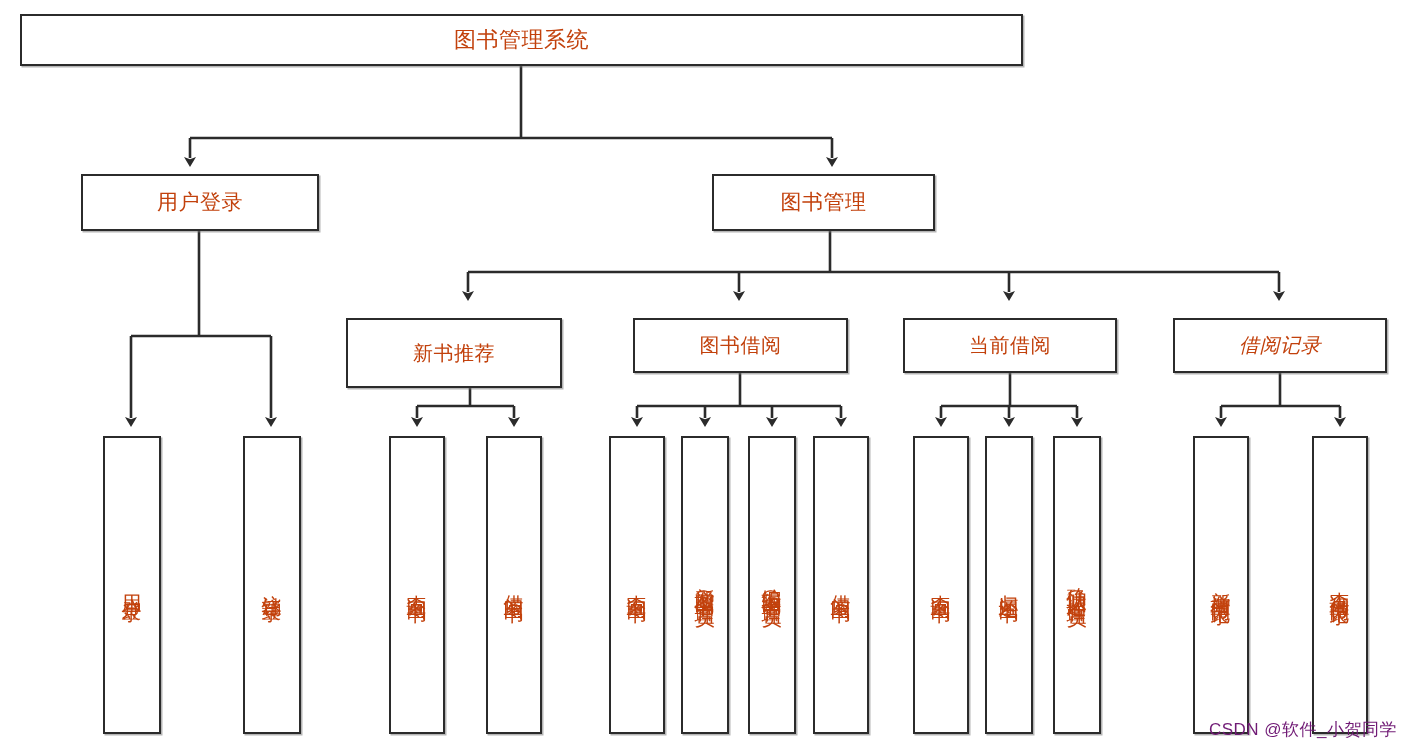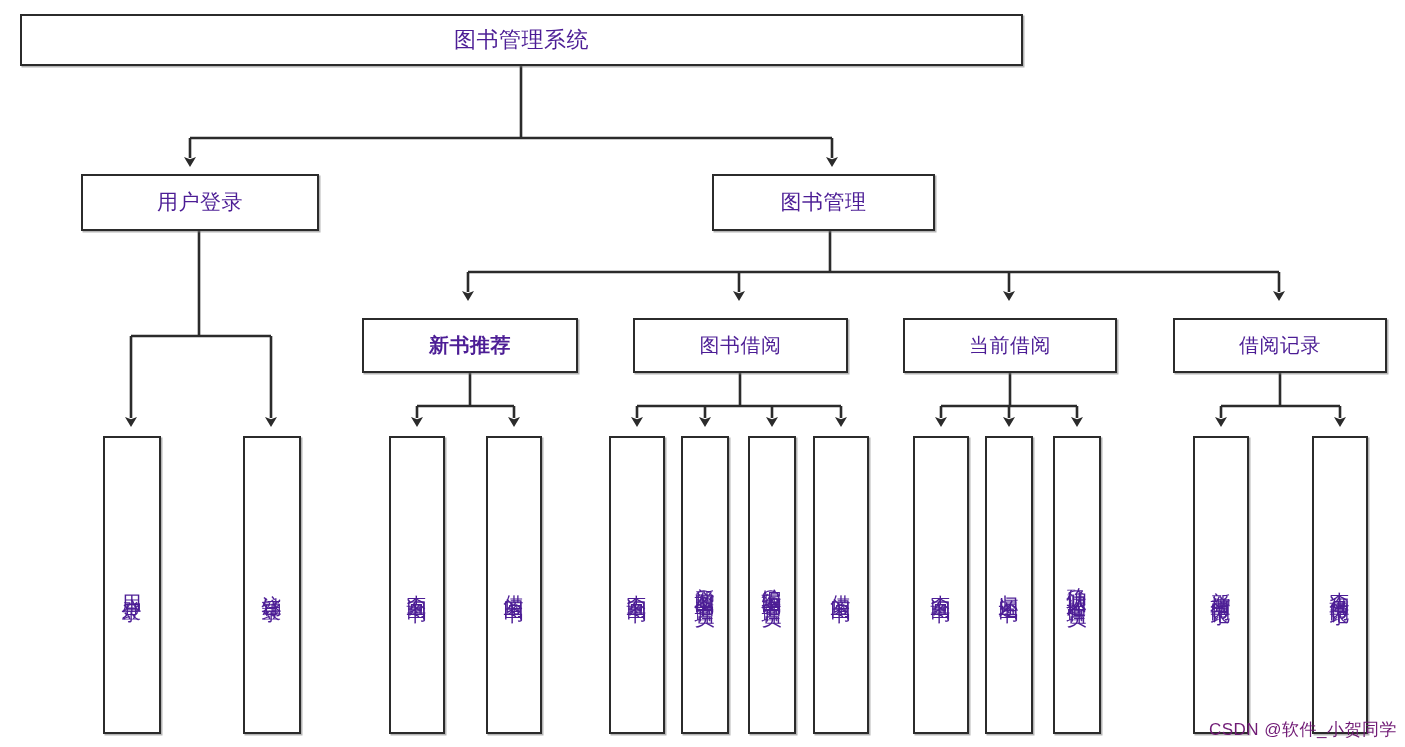--- a/index.html
+++ b/index.html
@@ -34,21 +34,21 @@
     display: flex;
     align-items: center;
     justify-content: center;
     box-shadow: 1.5px 1.5px 0 0 rgba(120,120,120,0.55);
     z-index: 2;
   }
   .node-label {
     font-size: 21px;
     line-height: 1.15;
     letter-spacing: 0.5px;
-    color: #4c1d95;
+    color: #c2410c;
     text-align: center;
     white-space: nowrap;
   }
   .node.vertical .node-label {
     writing-mode: vertical-rl;
     text-orientation: upright;
     white-space: normal;
     letter-spacing: 3px;
     line-height: 1;
     max-height: 100%;
@@ -129,33 +129,33 @@
   </div>
 
   <div class="node lvl2" style="left:81px; top:174px; width:238px; height:57px;">
     <span class="node-label">用户登录</span>
   </div>
 
   <div class="node lvl2" style="left:712px; top:174px; width:223px; height:57px;">
     <span class="node-label">图书管理</span>
   </div>
 
-  <div class="node lvl3" style="left:362px; top:318px; width:216px; height:55px;font-weight:bold;">
+  <div class="node lvl3" style="left:346px; top:318px; width:216px; height:70px;">
     <span class="node-label">新书推荐</span>
   </div>
 
   <div class="node lvl3" style="left:633px; top:318px; width:215px; height:55px;">
     <span class="node-label">图书借阅</span>
   </div>
 
   <div class="node lvl3" style="left:903px; top:318px; width:214px; height:55px;">
     <span class="node-label">当前借阅</span>
   </div>
 
-  <div class="node lvl3" style="left:1173px; top:318px; width:214px; height:55px;">
+  <div class="node lvl3" style="left:1173px; top:318px; width:214px; height:55px;font-style:italic;">
     <span class="node-label">借阅记录</span>
   </div>
 
   <div class="node leaf vertical" style="left:103px; top:436px; width:58px; height:298px;">
     <span class="node-label">用户登录</span>
   </div>
   <div class="node leaf vertical" style="left:243px; top:436px; width:58px; height:298px;">
     <span class="node-label">注销登录</span>
   </div>
 

